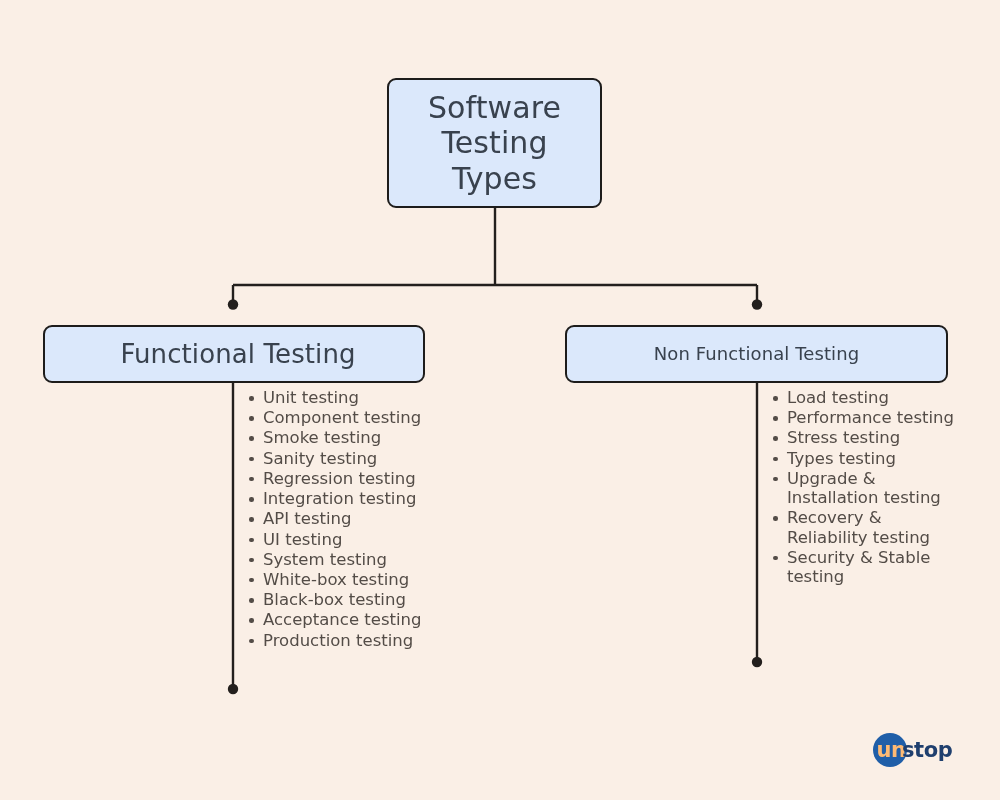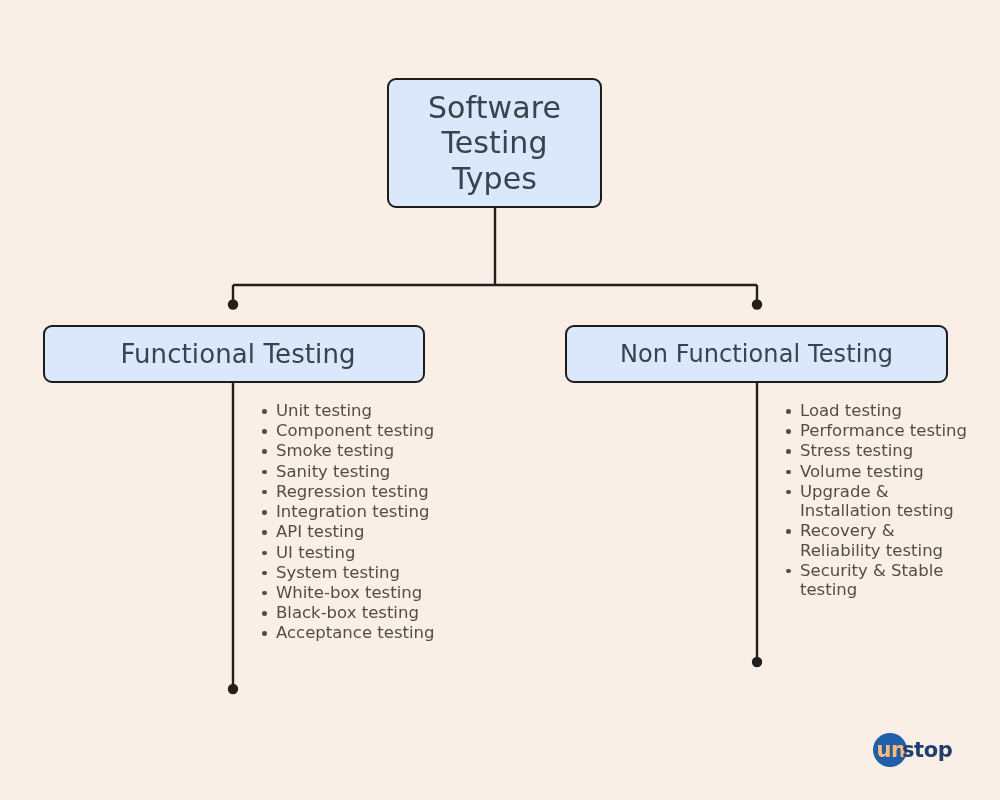--- a/index.html
+++ b/index.html
@@ -64,29 +64,29 @@
     height: 58px;
     font-size: 26px;
     padding-left: 8px;
   }
 
   #branch-nonfunctional {
     left: 565px;
     top: 325px;
     width: 383px;
     height: 58px;
-    font-size: 24px;
+    font-size: 18px;
   }
 
   
   .sublist {
     position: absolute;
     list-style: none;
     margin: 0;
-    padding: 17px;
+    padding: 4px;
     color: #534c47;
     font-size: 16.5px;
     line-height: 1.165;
   }
   .sublist li {
     position: relative;
     padding-left: 26px;
     margin: 0 0 1px 0;
   }
   .sublist li::before {
@@ -188,31 +188,32 @@
     <li><span>Smoke testing</span></li>
     <li><span>Sanity testing</span></li>
     <li><span>Regression testing</span></li>
     <li><span>Integration testing</span></li>
     <li><span>API testing</span></li>
     <li><span>UI testing</span></li>
     <li><span>System testing</span></li>
     <li><span>White-box testing</span></li>
     <li><span>Black-box testing</span></li>
     <li><span>Acceptance testing</span></li>
+    <li><span>Production testing</span></li>
   </ul>
 
   <div class="node" id="branch-nonfunctional">
     <span class="node-label">Non Functional Testing</span>
   </div>
 
   <ul class="sublist" id="list-nonfunctional">
     <li><span>Load testing</span></li>
     <li><span>Performance testing</span></li>
     <li><span>Stress testing</span></li>
-    <li><span>Volume testing</span></li>
+    <li><span>Types testing</span></li>
     <li><span>Upgrade &amp; Installation testing</span></li>
     <li><span>Recovery &amp; Reliability testing</span></li>
     <li><span>Security &amp; Stable testing</span></li>
   </ul>
 
   <div id="unstop-logo">
     <span class="logo-mark">
       <span class="logo-un">un</span>
     </span>
     <span class="logo-stop">stop</span>

